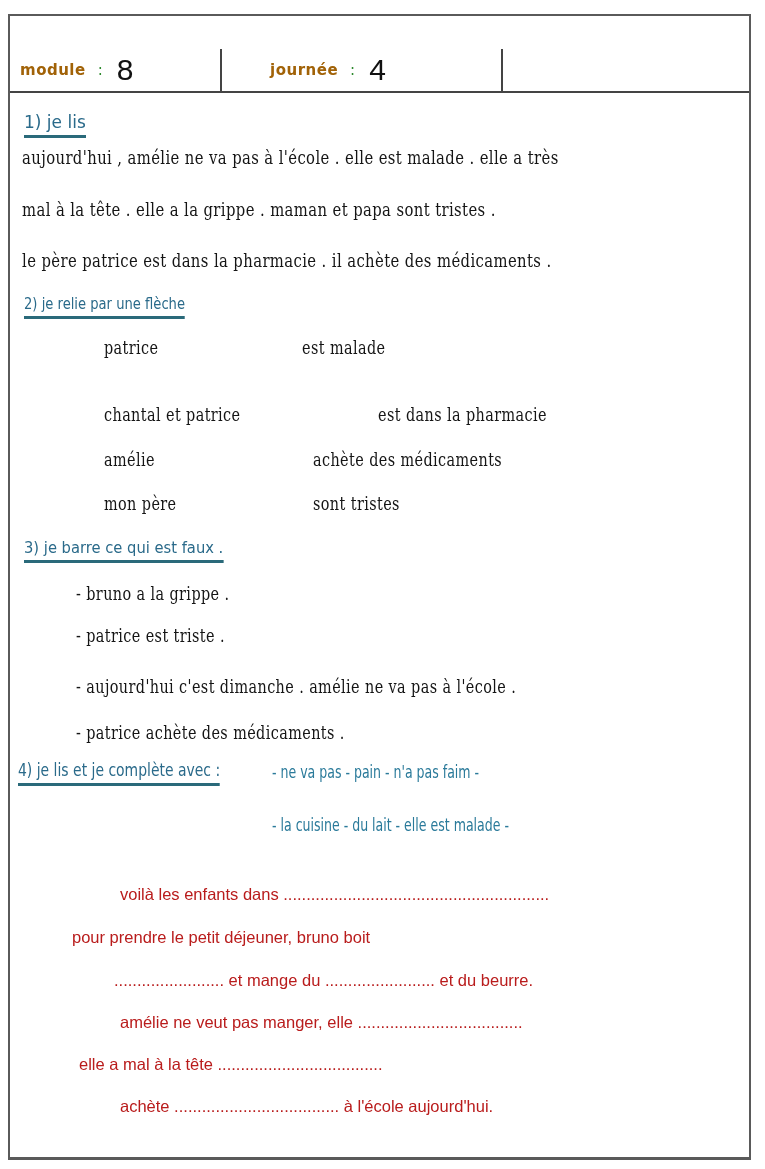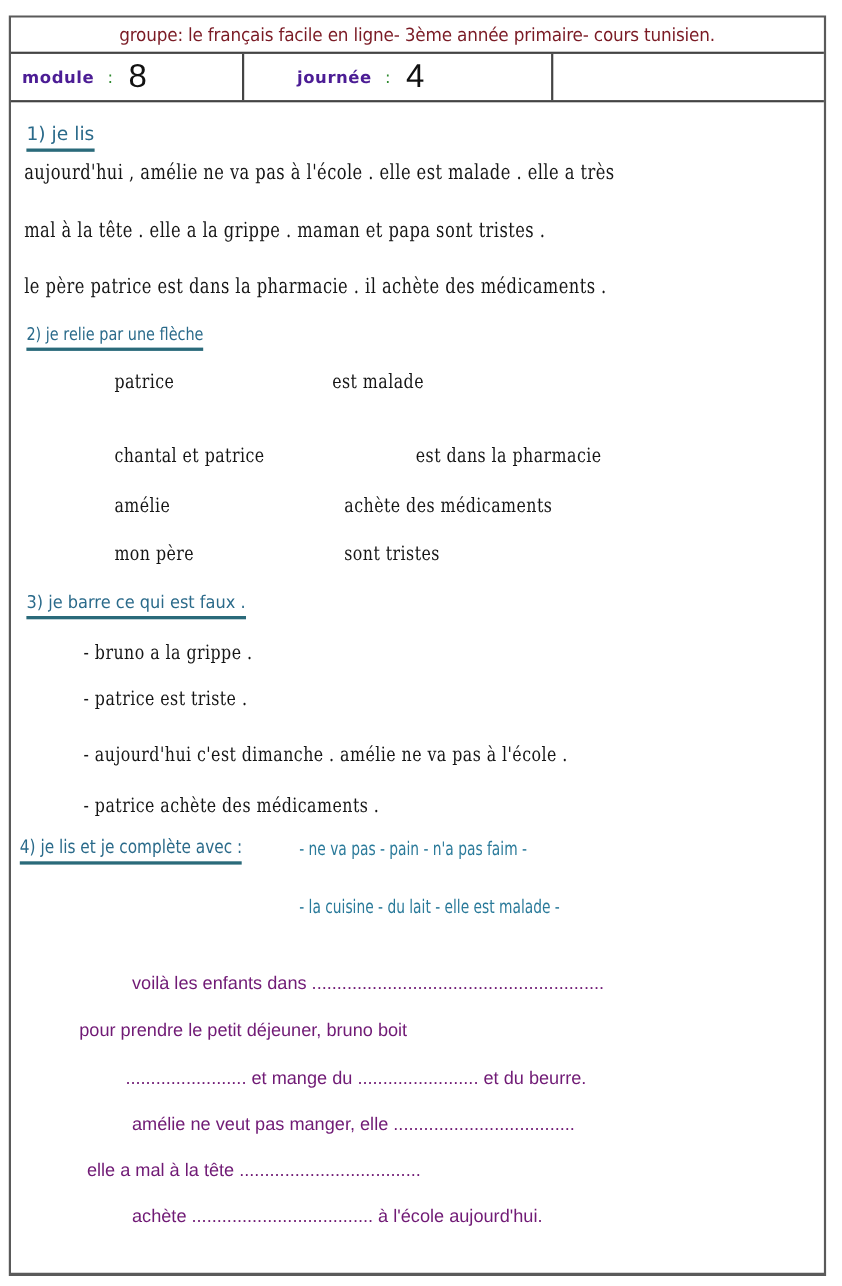--- a/index.html
+++ b/index.html
@@ -5,38 +5,35 @@
   html, body { margin: 0; padding: 0; background: #ffffff; }
   body { width: 765px; height: 1169px; position: relative; overflow: hidden; font-family: "Liberation Sans", sans-serif; }
   .frame { position: absolute; left: 8px; top: 14px; width: 743px; height: 1146px; border: 2px solid #5a5a5a; border-bottom-width: 3px; box-sizing: border-box; }
   .hdr-row1 { position: absolute; left: 0; top: 0; width: 100%; height: 33px; border-bottom: 2px solid #444; box-sizing: border-box; display: flex; align-items: center; justify-content: center; }
   .hdr-row1 span { font-family: "DejaVu Sans", sans-serif; font-size: 16.5px; color: #7a1a24; letter-spacing: -0.2px; white-space: nowrap; transform: scaleX(0.93); display: inline-block; }
   .hdr-row2 { position: absolute; left: 0; top: 33px; width: 100%; height: 44px; border-bottom: 2px solid #444; box-sizing: border-box; display: flex; }
   .cell { height: 100%; display: flex; align-items: center; box-sizing: border-box; }
   .cell.c1 { width: 212px; border-right: 2px solid #444; padding-left: 10px; }
   .cell.c2 { width: 245px; border-right: 2px solid #444; padding-left: 12px; margin-left: 36px; }
   .cell.c3 { flex: 1; justify-content: center; }
-  .lbl-green { font-family: "DejaVu Sans", sans-serif; font-weight: bold; color: #4c1d95; font-size: 15px; letter-spacing: 0.5px; }
+  .lbl-green { font-family: "DejaVu Sans", sans-serif; font-weight: bold; color: #a16207; font-size: 15px; letter-spacing: 0.5px; }
   .colon { color: #2e8a2e; font-size: 15px; margin: 0 14px 0 12px; font-family: "DejaVu Sans", sans-serif; }
   .num { font-family: "Liberation Sans", sans-serif; font-size: 30px; color: #111; line-height: 1; }
   .title-green { font-family: "DejaVu Sans", sans-serif; color: #2e8a2e; font-size: 19px; }
 
   .sec { position: absolute; font-family: "DejaVu Sans", sans-serif; color: #2a6a8a; white-space: nowrap; }
   .sec .t { display: inline-block; padding-bottom: 3px; border-bottom: 3px solid #2a6a7a; }
   .cursive { position: absolute; font-family: "DejaVu Serif", serif; color: #151515; white-space: nowrap; transform-origin: left center; letter-spacing: 0.5px; }
-  .fill { position: absolute; font-family: "Liberation Sans", sans-serif; color: #701a75; font-size: 16.5px; white-space: nowrap; }
+  .fill { position: absolute; font-family: "Liberation Sans", sans-serif; color: #b91c1c; font-size: 16.5px; white-space: nowrap; }
   .words { position: absolute; font-family: "DejaVu Sans Condensed", "DejaVu Sans", sans-serif; color: #2a7a9a; font-size: 17px; white-space: nowrap; transform: scaleX(0.82); transform-origin: left center; }
 </style>
 </head>
 <body>
 
 <div class="frame">
-  <div class="hdr-row1">
-    <span>groupe: le français facile en ligne- 3ème année primaire- cours tunisien.</span>
-  </div>
   <div class="hdr-row2">
     <div class="cell c1">
       <span class="lbl-green">module</span>
       <span class="colon">:</span>
       <span class="num">8</span>
     </div>
     <div class="cell c2">
       <span class="lbl-green">journée</span>
       <span class="colon">:</span>
       <span class="num">4</span>

